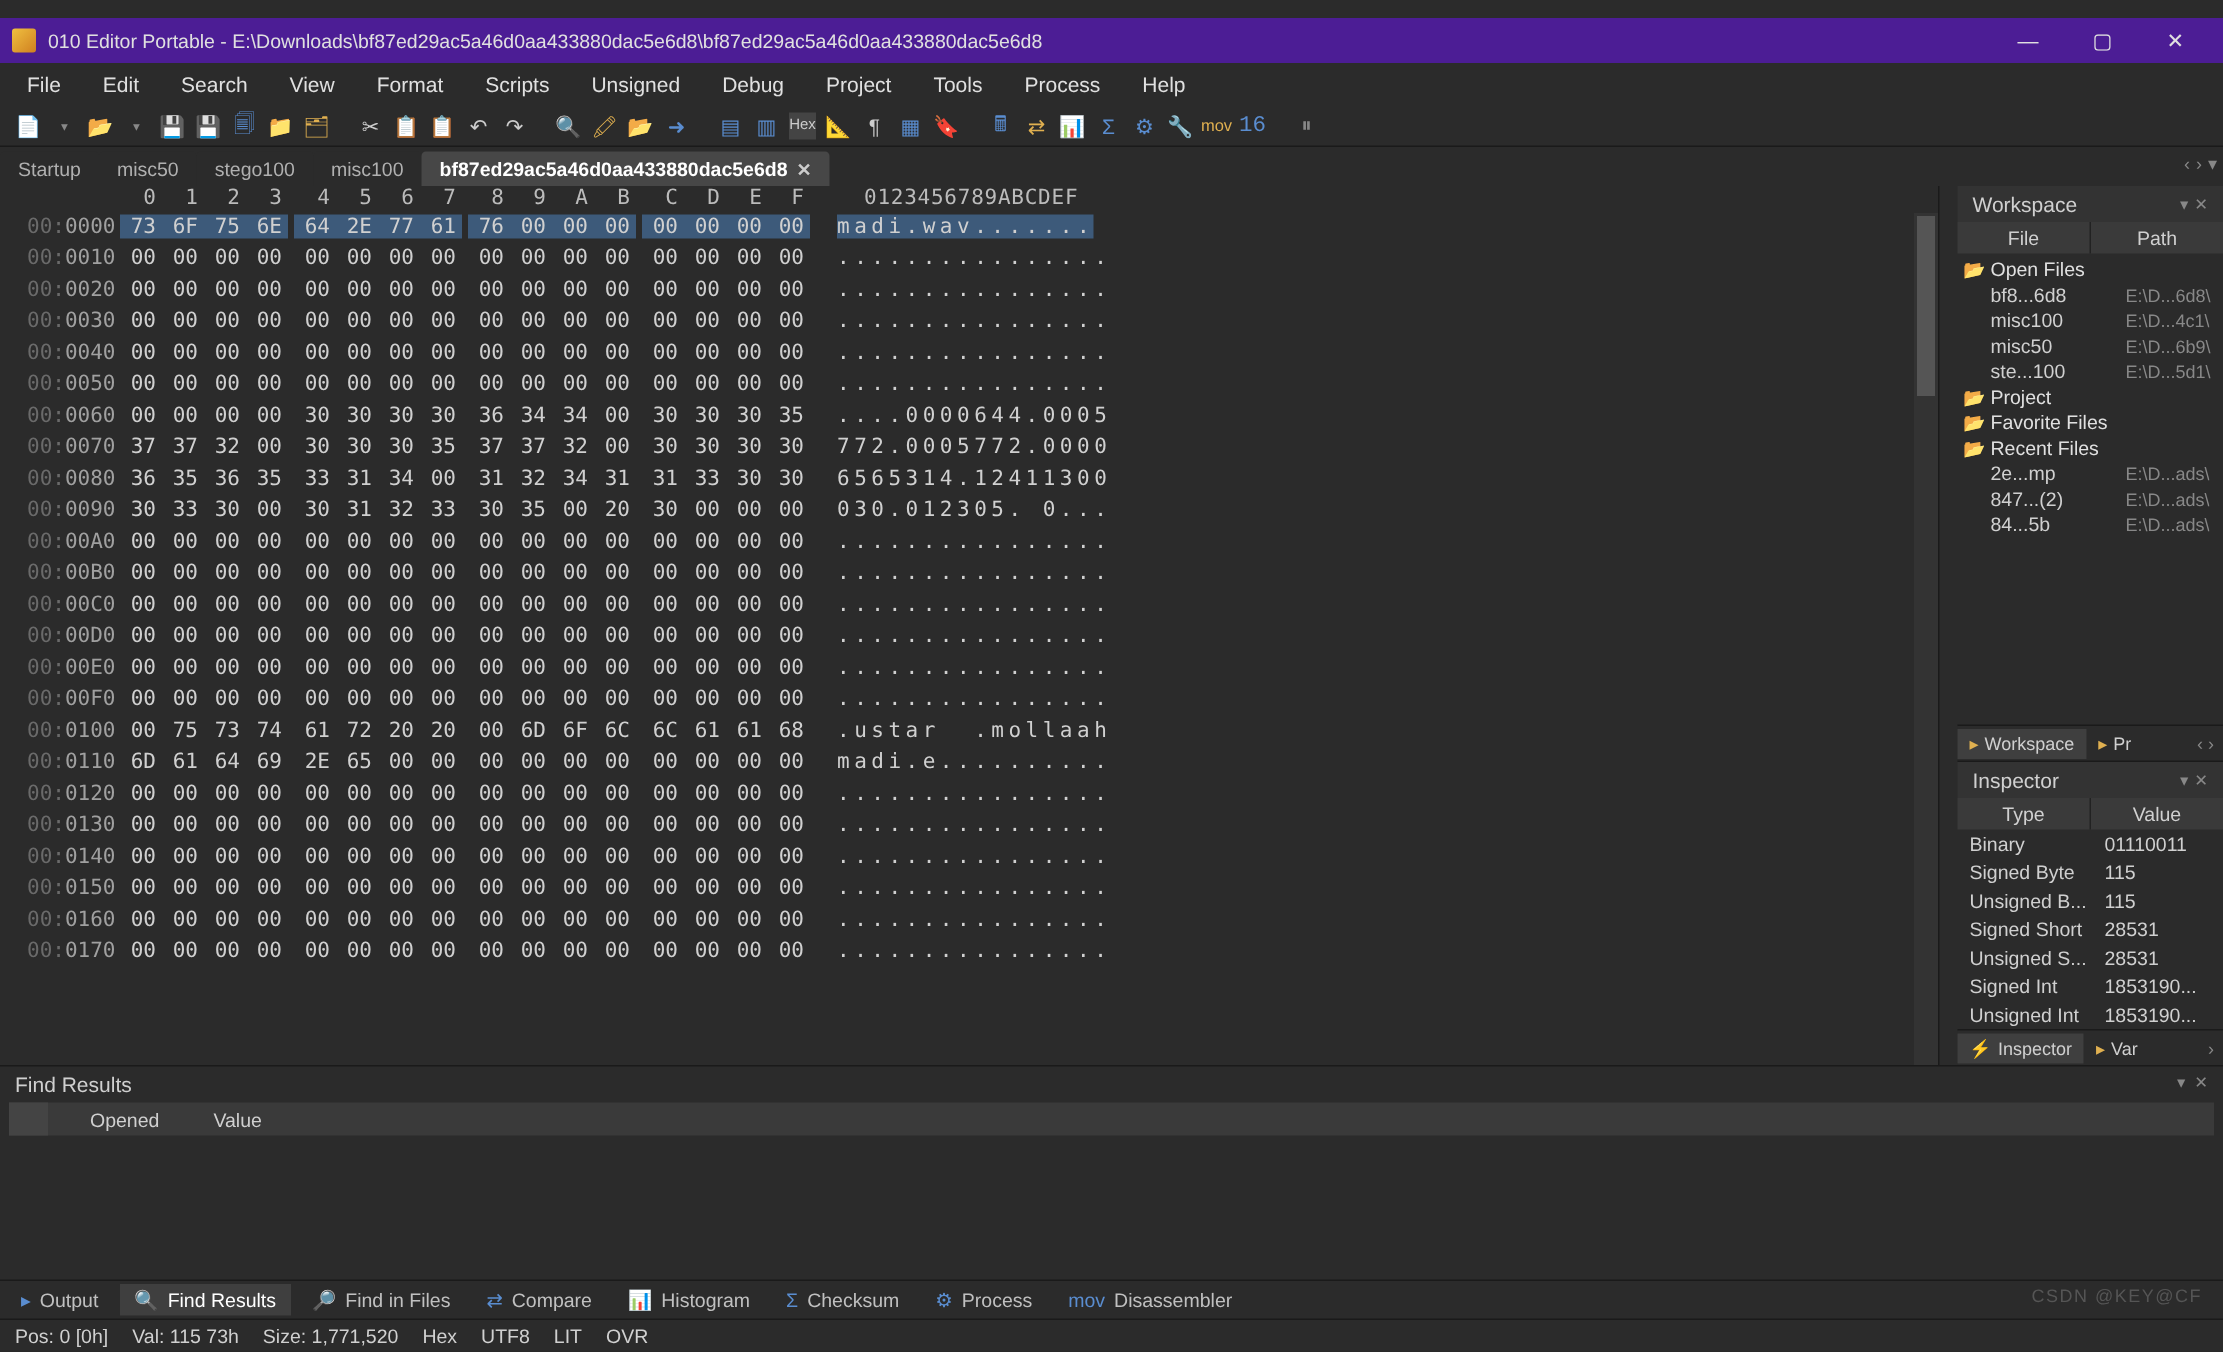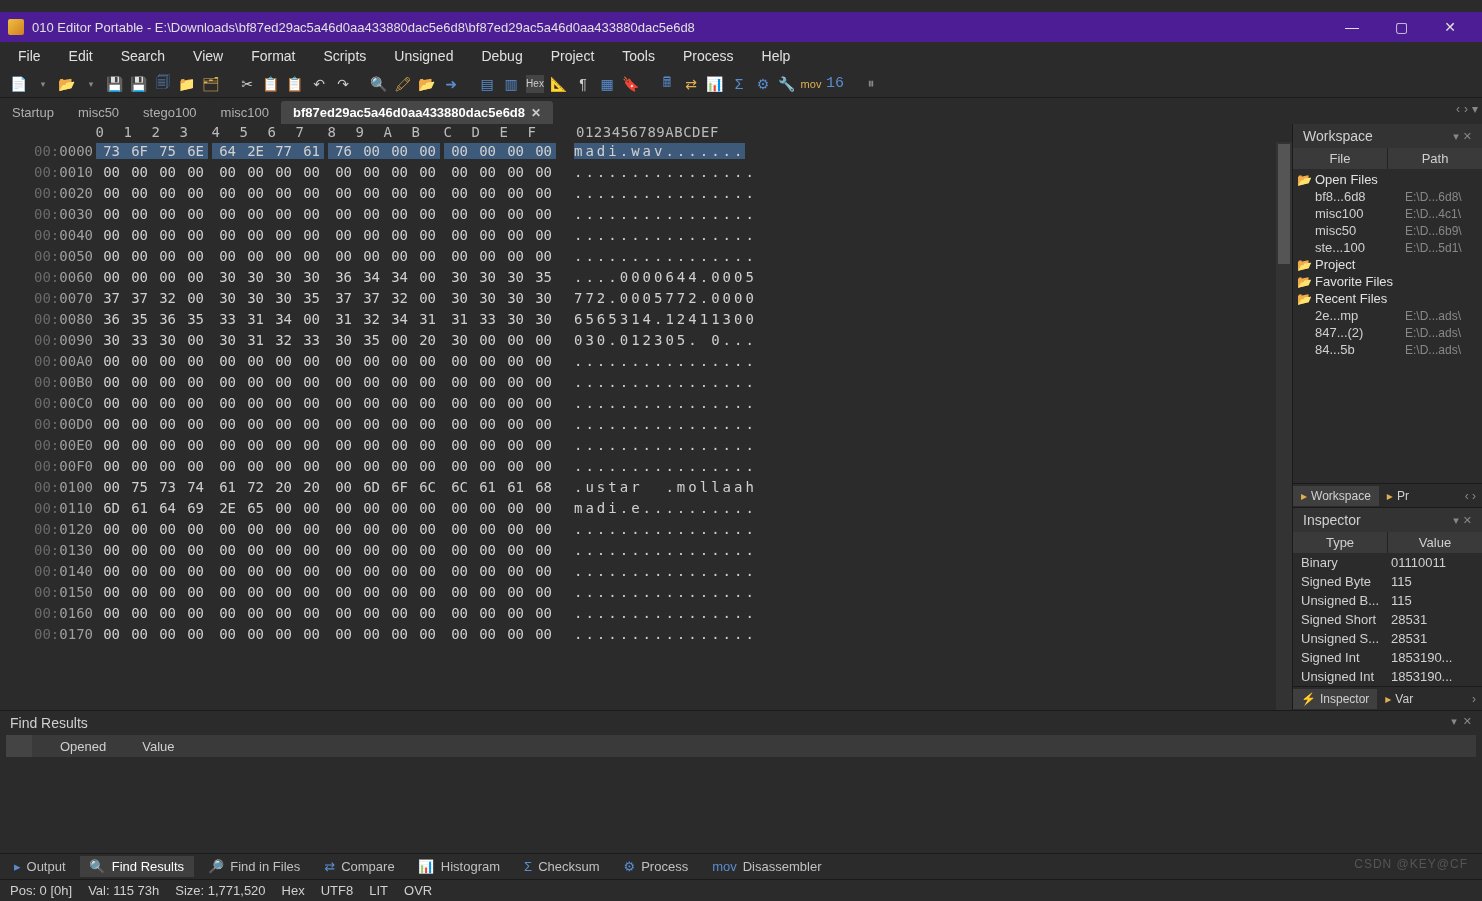--- a/index.html
+++ b/index.html
@@ -82,36 +82,37 @@
 .hexhdr {
   display: flex;
   background: #2b2b2b;
   padding: 0 0 0 18px;
   color: #bbb;
 }
 .hexhdr .addrpad { width: 62px; }
 .hexhdr .colh { width: 28px; text-align: right; padding-right: 4px; }
 .hexhdr .asciih { margin-left: 36px; letter-spacing: 0.5px;}
 .rows { }
-.row { display: flex; padding-left: 18px; height: 21px; align-items: center; margin-left: 16px; }
+.row { display: flex; padding-left: 18px; height: 21px; align-items: center; }
 .row .addr { width: 62px; color: #a0a0a0; }
 .row .addr .pfx { color: #6a6a6a; }
 .row .cells { display: flex; }
 .row .cell { width: 28px; text-align: right; padding-right: 4px; }
 .row .ascii { margin-left: 18px; white-space: pre; letter-spacing: 3px; }
 .row.sel .cell { background: #3d5a7a; }
 .row.sel .ascii { background: #3d5a7a; }
 .hexscroll { position:absolute; right:0; top:18px; bottom:0; width:16px; background:#333;}
 .hexscroll .thumb { background:#555; margin:2px; height:120px; }
 .sidebars {
   width: 190px;
   display: flex;
   flex-direction: column;
   background: #2b2b2b;
   border-left: 1px solid #1a1a1a;
+  padding-left: 12px;
 }
 .panel-title {
   background: #333;
   padding: 4px 10px;
   font-size: 14px;
   display:flex;
   align-items:center;
   justify-content:space-between;
 }
 .panel-title .ctl { color:#888; display:flex; gap:4px; font-size:11px;}

